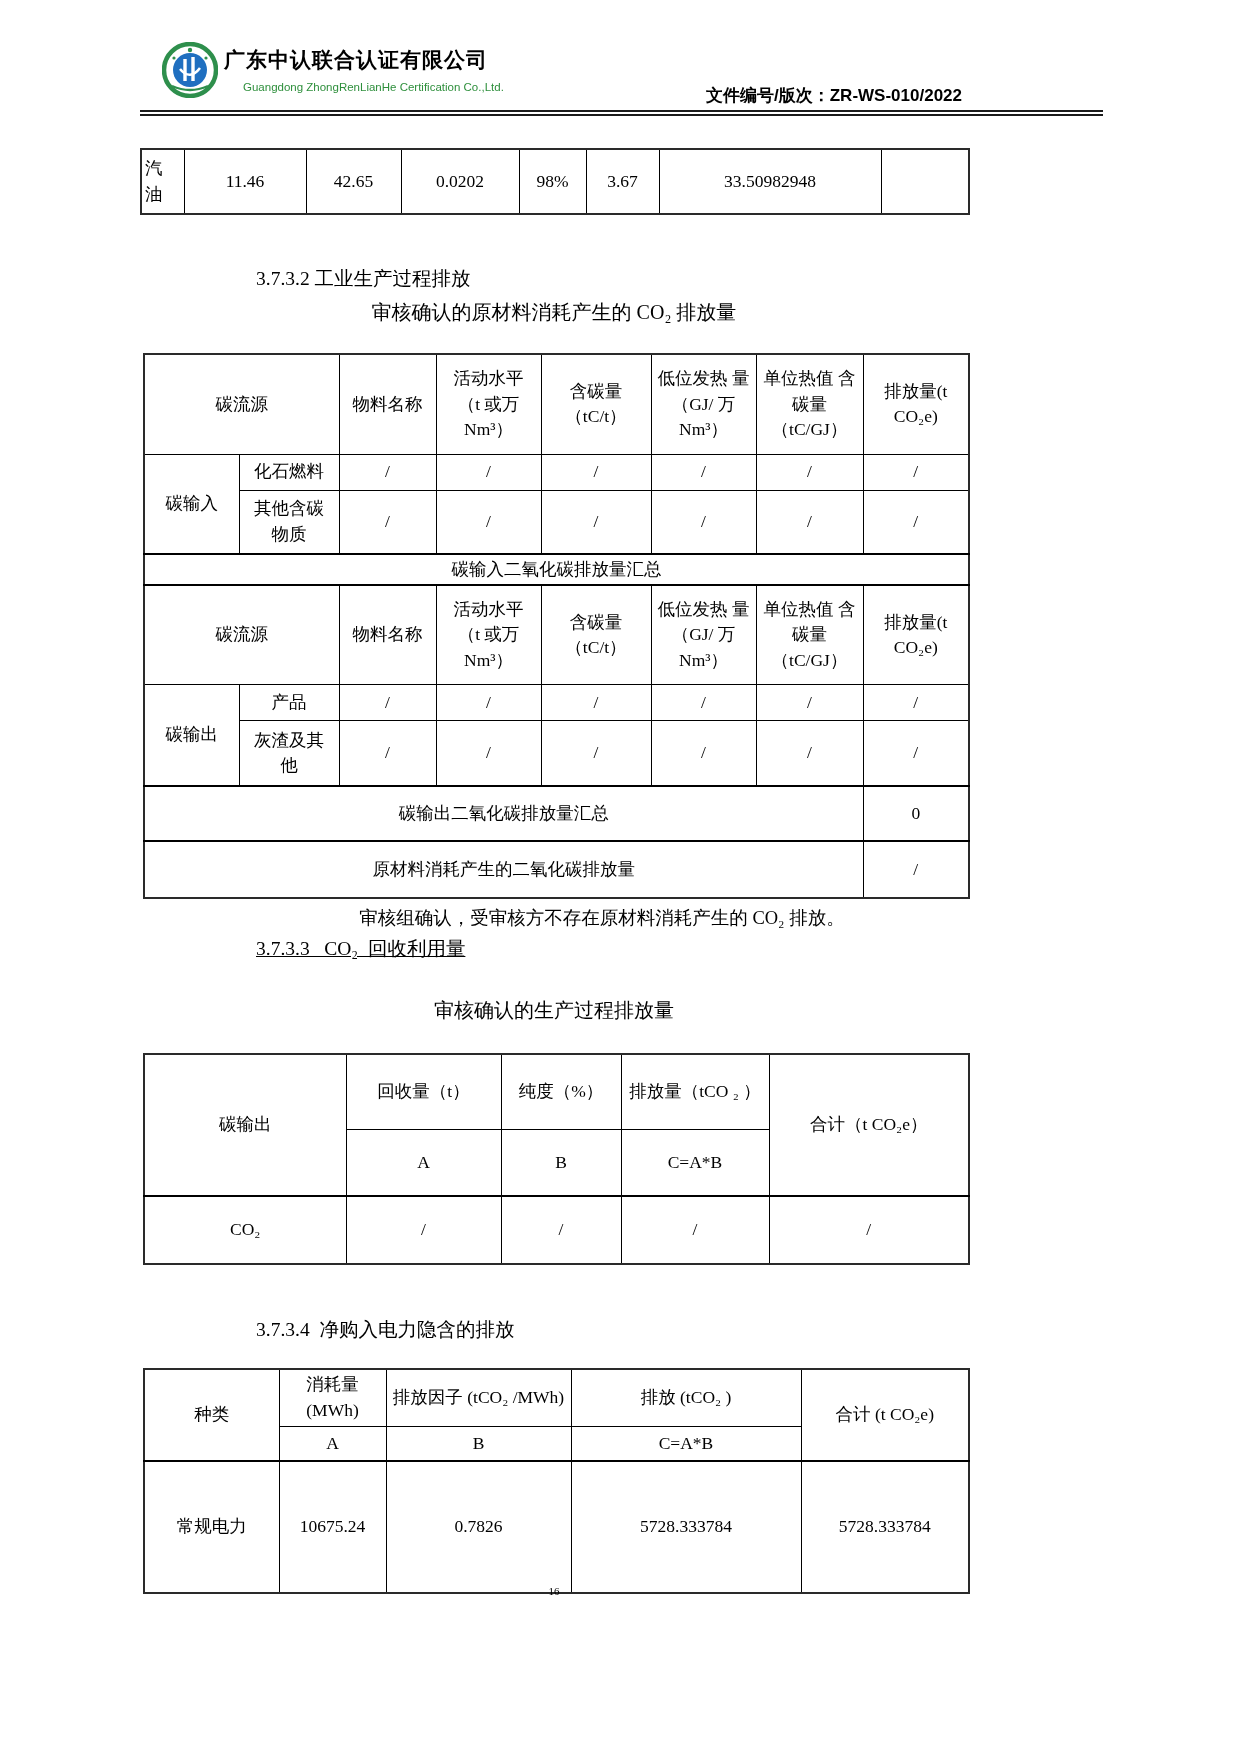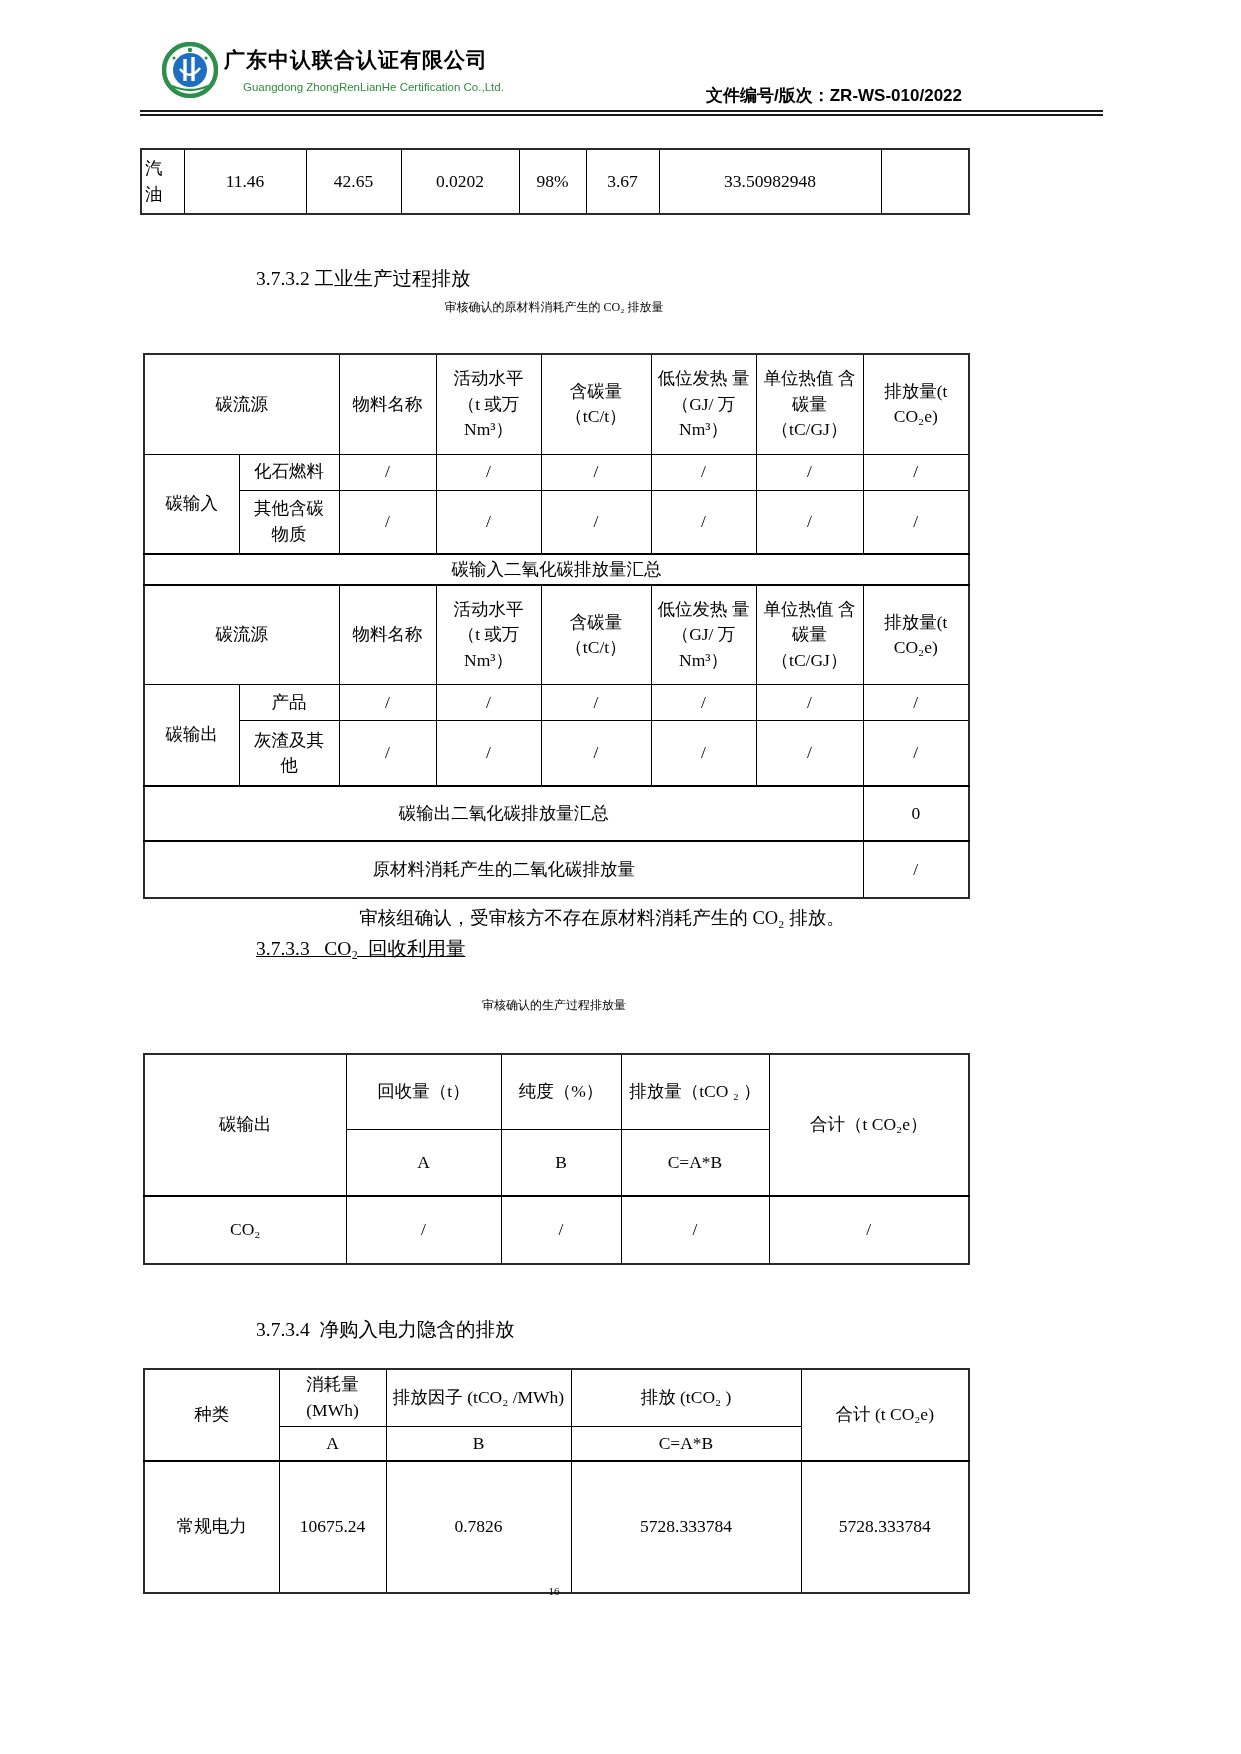--- a/index.html
+++ b/index.html
@@ -39,21 +39,21 @@
     padding:2px 4px;
     overflow:hidden;
   }
   table.doc { border:2px solid #2a2a2a; }
   .b2t td { border-top-width:2px; }
   .b2b td { border-bottom-width:2px; }
   td.left { text-align:left; padding-left:3px; }
 
   
   .sec-heading { font-size:19.5px; white-space:pre-wrap;margin-left:34px; }
-  .sub-title   { font-size:12px; text-align:center; }
+  .sub-title   { font-size:20px; text-align:center; }
   .note-text   { font-size:18.5px; }
   .page-num    { font-size:11px; font-weight:normal; text-align:center; }
 </style>
 </head>
 <body>
 
 <div class="abs" style="left:162px; top:42px;">
   <svg width="56" height="56" viewBox="0 0 56 56">
     <circle cx="28" cy="28" r="26" fill="#ffffff" stroke="#2e8f4c" stroke-width="4.5"></circle>
     <circle cx="28" cy="8" r="2.2" fill="#2e8f4c"></circle>

